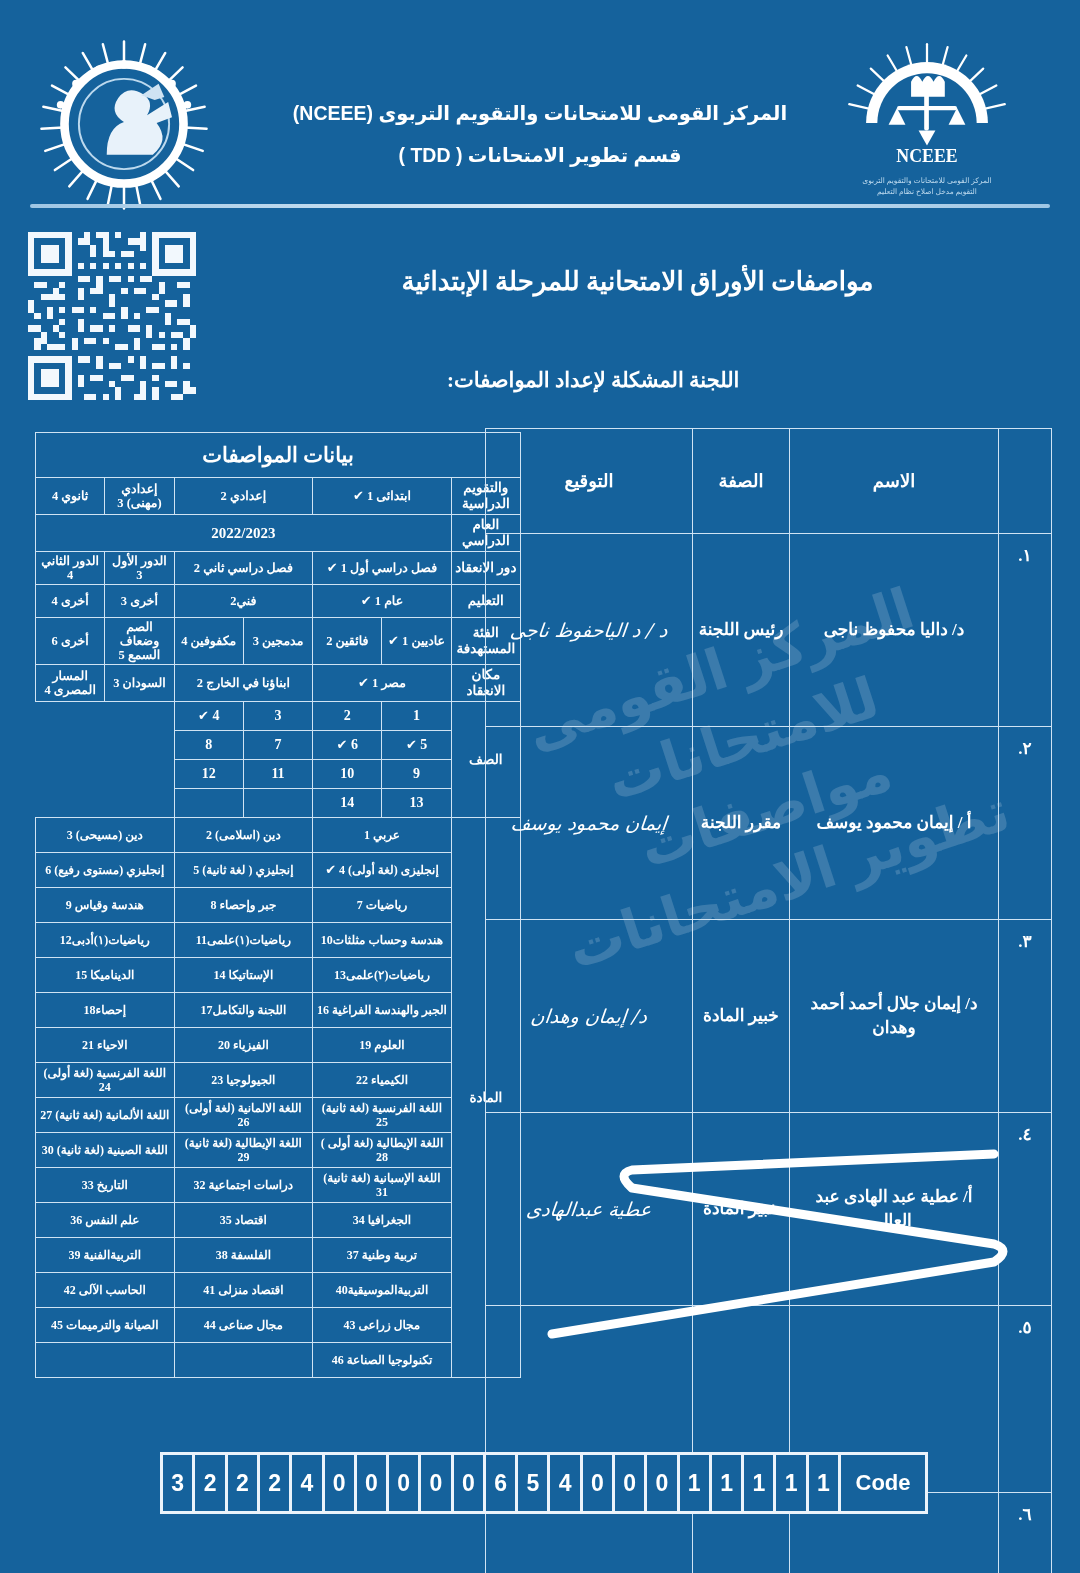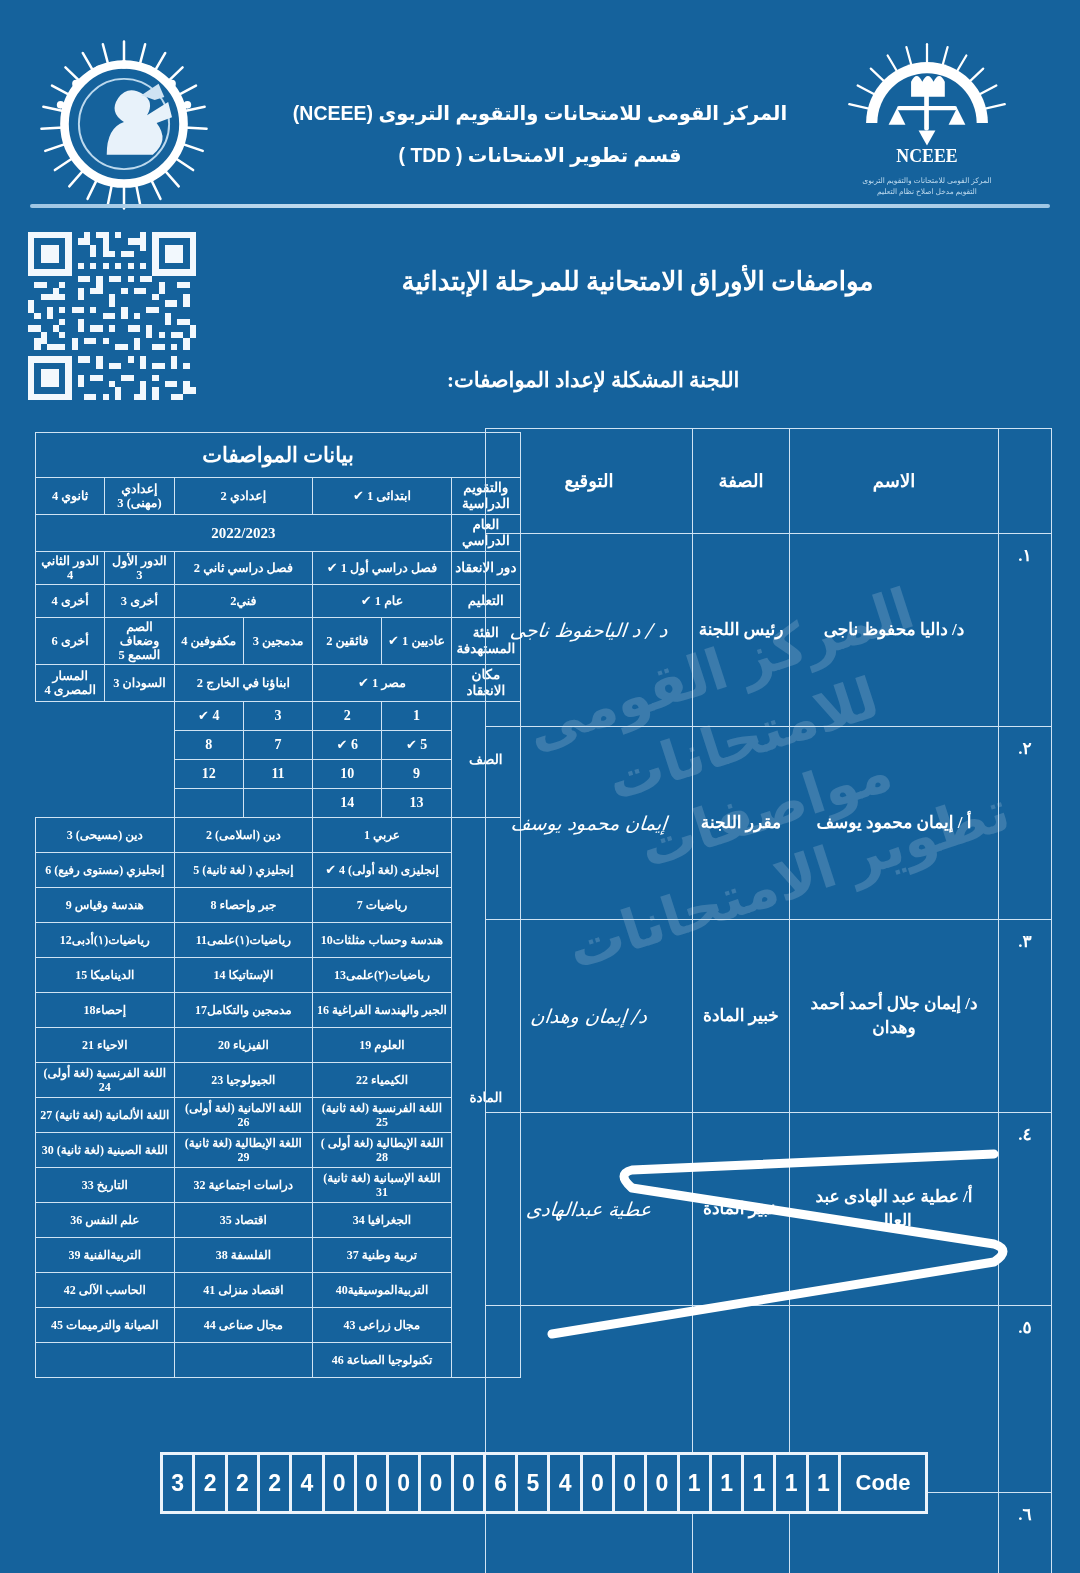--- a/index.html
+++ b/index.html
@@ -460,21 +460,21 @@
             <td class="subj" colspan="2"><span>رياضيات(١)علمى11</span></td>
             <td class="subj" colspan="2"><span>رياضيات(١)أدبى12</span></td>
           </tr>
           <tr>
             <td class="subj" colspan="2"><span>رياضيات(٢)علمى13</span></td>
             <td class="subj" colspan="2"><span>الإستاتيكا 14</span></td>
             <td class="subj" colspan="2"><span>الديناميكا 15</span></td>
           </tr>
           <tr>
             <td class="subj" colspan="2"><span>الجبر والهندسة الفراغية 16</span></td>
-            <td class="subj" colspan="2"><span>مدمجين والتكامل17</span></td>
+            <td class="subj" colspan="2"><span>اللجنة والتكامل17</span></td>
             <td class="subj" colspan="2"><span>إحصاء18</span></td>
           </tr>
           <tr>
             <td class="subj" colspan="2"><span>العلوم 19</span></td>
             <td class="subj" colspan="2"><span>الفيزياء 20</span></td>
             <td class="subj" colspan="2"><span>الاحياء 21</span></td>
           </tr>
           <tr>
             <td class="subj" colspan="2"><span>الكيمياء 22</span></td>
             <td class="subj" colspan="2"><span>الجيولوجيا 23</span></td>

